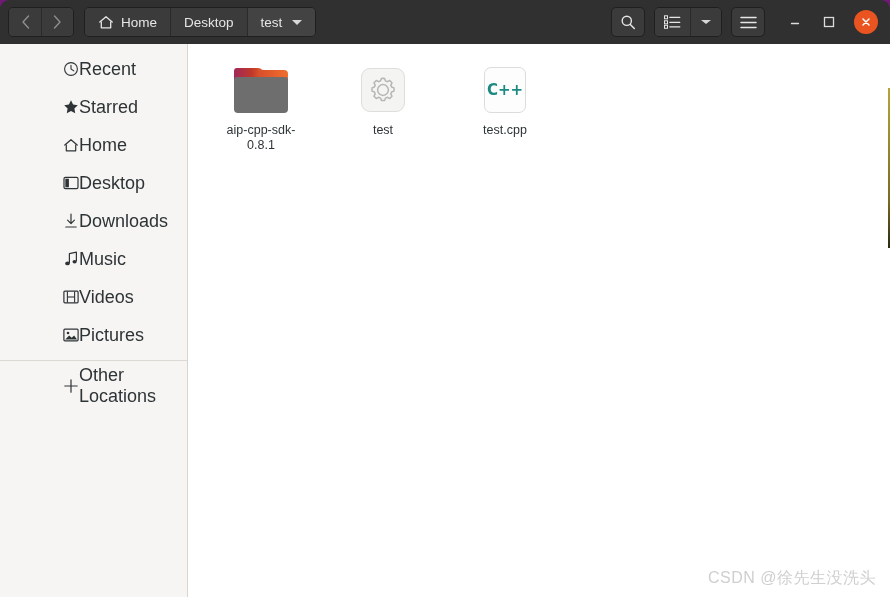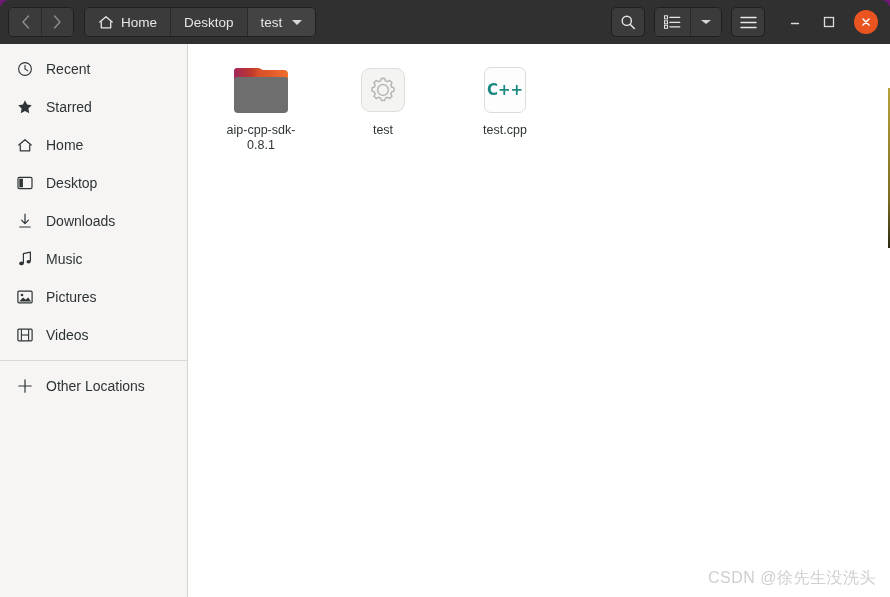--- a/index.html
+++ b/index.html
@@ -118,24 +118,24 @@
   .sidebar {
     width: 188px;
     background: #f6f5f4;
     border-right: 1px solid #d8d4d0;
     padding-top: 6px;
     flex: 0 0 188px;
   }
   .side-item {
     height: 38px;
     display: flex; align-items: center;
-    gap: 13px;
     padding: 0 0 0 17px;
     color: #2e3436;
-    font-size: 14px;
+    font-size: 18px;
+    margin-left: 46px;
   }
   .side-item .ico {
     width: 16px; height: 16px;
     display: flex; align-items: center; justify-content: center;
     color: #2e3436;
     flex: 0 0 16px;
   }
   .side-sep {
     height: 1px;
     background: #dcd8d4;
@@ -384,36 +384,36 @@
             <ellipse cx="10.6" cy="10.8" rx="2.1" ry="1.8" fill="#2e3436"></ellipse>
           </svg>
         </span>
         <span>Music</span>
       </div>
 
       <div class="side-item">
         <span class="ico">
           <svg width="16" height="14" viewBox="0 0 16 14" fill="none">
             <rect x="0.9" y="1.2" width="14.2" height="11.6" rx="1" stroke="#2e3436" stroke-width="1.2"></rect>
+            <path d="M4.4 1.4v11.2M11.6 1.4v11.2" stroke="#2e3436" stroke-width="1.1"></path>
+            <path d="M4.4 7h7.2" stroke="#2e3436" stroke-width="1.1"></path>
+          </svg>
+        </span>
+        <span>Videos</span>
+      </div>
+
+      <div class="side-item">
+        <span class="ico">
+          <svg width="16" height="14" viewBox="0 0 16 14" fill="none">
+            <rect x="0.9" y="1.2" width="14.2" height="11.6" rx="1" stroke="#2e3436" stroke-width="1.2"></rect>
             <circle cx="5" cy="5" r="1.3" fill="#2e3436"></circle>
             <path d="M2.2 11.4l3.9-4 2.6 2.4 2.4-2.2 3 3.8z" fill="#2e3436"></path>
           </svg>
         </span>
         <span>Pictures</span>
-      </div>
-
-      <div class="side-item">
-        <span class="ico">
-          <svg width="16" height="14" viewBox="0 0 16 14" fill="none">
-            <rect x="0.9" y="1.2" width="14.2" height="11.6" rx="1" stroke="#2e3436" stroke-width="1.2"></rect>
-            <path d="M4.4 1.4v11.2M11.6 1.4v11.2" stroke="#2e3436" stroke-width="1.1"></path>
-            <path d="M4.4 7h7.2" stroke="#2e3436" stroke-width="1.1"></path>
-          </svg>
-        </span>
-        <span>Videos</span>
       </div>
 
 
       <div class="side-sep"></div>
 
       <div class="side-item">
         <span class="ico">
           <svg width="16" height="16" viewBox="0 0 16 16" fill="none">
             <path d="M8 1.8v12.4M1.8 8h12.4" stroke="#2e3436" stroke-width="1.2" stroke-linecap="round"></path>
           </svg>

